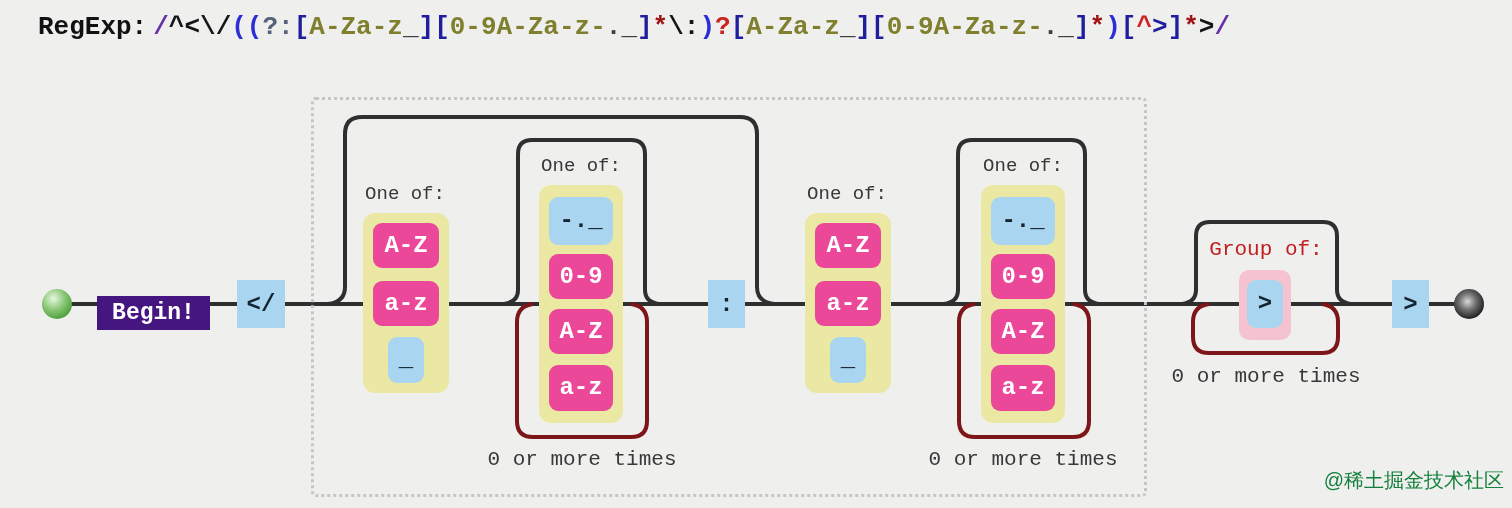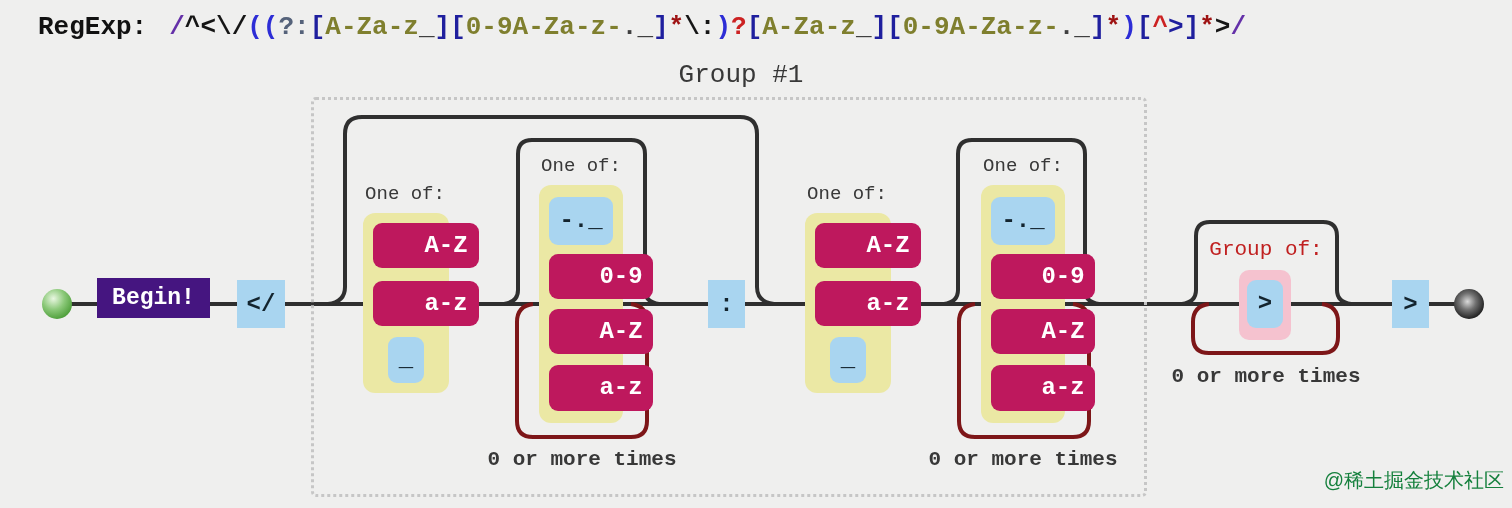--- a/index.html
+++ b/index.html
@@ -2,45 +2,45 @@
 <html><head>
 <meta charset="utf-8">
 <style>
   html,body{margin:0;padding:0;}
   .stage{
     position:relative;width:1512px;height:508px;background:#efefee;overflow:hidden;
     font-family:"Liberation Mono","DejaVu Sans Mono",monospace;
   }
   
   .regex-header{position:absolute;left:38px;top:12px;font-size:26px;font-weight:bold;white-space:nowrap;}
-  .regex-label{color:#111;margin-right:22px;}
+  .regex-label{color:#111;margin-right:6px;}
   .tk{letter-spacing:0;}
   .c-black{color:#151515}
   .c-purple{color:#6430a8}
   .c-blue{color:#2d2dd6}
   .c-slate{color:#55627a}
   .c-navy{color:#1f1f9e}
   .c-olive{color:#7f7f2e}
   .c-gray{color:#3f3f3f}
   .c-darkred{color:#9e1212}
   .c-red{color:#cc2222}
   
   svg.rails{position:absolute;left:0;top:0;}
   
   .t{position:absolute;color:#383838;text-align:center;white-space:nowrap;}
   .group-title{font-size:26px;}
   .oneof{font-size:19px;}
   .noneof{font-size:21px;color:#c02020;}
-  .repeat-label{font-size:21px;font-weight:bold;}
+  .repeat-label{font-size:21px;}
   
   .charclass{position:absolute;border-radius:12px;background:#ebe8a4;}
   .pinkclass{position:absolute;border-radius:10px;background:#f5c2cf;}
   .cbox{position:absolute;border-radius:9px;display:flex;align-items:center;justify-content:center;
         font-size:24px;font-weight:bold;line-height:1;}
-  .teal{background:#be185d;color:#ffffff;padding-left:40px;}
+  .teal{background:#ec4899;color:#ffffff;}
   .bluebox{background:#a9d5f0;color:#13242e;}
   .litbox{position:absolute;display:flex;align-items:center;justify-content:center;
         background:#a9d5f0;color:#13242e;font-size:24px;font-weight:bold;}
   .beginbox{position:absolute;display:flex;align-items:center;justify-content:center;
         background:#451580;color:#fff;font-size:23px;font-weight:bold;}
   .node{position:absolute;border-radius:50%;}
   .start{background:radial-gradient(circle at 38% 32%,#e9f7e1 0%,#8cc97a 40%,#50a03c 75%,#3b7f2c 100%);}
   .end{background:radial-gradient(circle at 45% 42%,#d9d9d9 0%,#707070 35%,#1c1c1c 75%,#000 100%);}
   .dashed-box{position:absolute;border:3px dotted #c6c6c6;border-radius:5px;background:none;}
   .watermark{position:absolute;right:8px;top:467px;font-size:20px;color:#15803d;
@@ -60,24 +60,23 @@
     <path d="M 328 304 Q 345 302 345 287 L 345 134 Q 345 117 362 117 L 740 117 Q 757 117 757 134 L 757 287 Q 757 302 774 304" stroke="#2f2f2f" stroke-width="4" fill="none"></path>
     <path d="M 504 304 Q 518 302 518 290 L 518 154 Q 518 140 532 140 L 631 140 Q 645 140 645 154 L 645 290 Q 645 302 659 304" stroke="#2f2f2f" stroke-width="4" fill="none"></path>
     <path d="M 944 304 Q 958 302 958 290 L 958 154 Q 958 140 972 140 L 1071 140 Q 1085 140 1085 154 L 1085 290 Q 1085 302 1099 304" stroke="#2f2f2f" stroke-width="4" fill="none"></path>
     <path d="M 1182 304 Q 1196 302 1196 290 L 1196 236 Q 1196 222 1210 222 L 1323 222 Q 1337 222 1337 236 L 1337 290 Q 1337 302 1351 304" stroke="#2f2f2f" stroke-width="4" fill="none"></path>
     <path d="M 533 304 Q 517 306 517 322 L 517 421 Q 517 437 533 437 L 631 437 Q 647 437 647 421 L 647 322 Q 647 306 631 304" stroke="#7d1618" stroke-width="4" fill="none"></path>
     <path d="M 975 304 Q 959 306 959 322 L 959 421 Q 959 437 975 437 L 1073 437 Q 1089 437 1089 421 L 1089 322 Q 1089 306 1073 304" stroke="#7d1618" stroke-width="4" fill="none"></path>
     <path d="M 1209 304 Q 1193 306 1193 322 L 1193 337 Q 1193 353 1209 353 L 1322 353 Q 1338 353 1338 337 L 1338 322 Q 1338 306 1322 304" stroke="#7d1618" stroke-width="4" fill="none"></path>
   </svg>
 
   <div class="dashed-box" style="left:311px;top:97px;width:830px;height:394px"></div>
-  <div class="t group-title" style="left:626px;top:60px;width:230px">Group #1</div>
 
   <div class="node start" style="left:42px;top:289px;width:30px;height:30px"></div>
-  <div class="beginbox" style="left:97px;top:278px;width:113px;height:40px">Begin!</div>
+  <div class="beginbox" style="left:97px;top:296px;width:113px;height:34px">Begin!</div>
 
   <div class="litbox" style="left:237px;top:280px;width:48px;height:48px">&lt;/</div>
 
   <div class="t oneof" style="left:355px;top:183px;width:100px">One of:</div>
   <div class="charclass" style="left:363px;top:213px;width:86px;height:180px"></div>
   <div class="cbox teal" style="left:373px;top:223px;width:66px;height:45px">A-Z</div>
   <div class="cbox teal" style="left:373px;top:281px;width:66px;height:45px">a-z</div>
   <div class="cbox bluebox" style="left:388px;top:337px;width:36px;height:46px">_</div>
 
   <div class="t oneof" style="left:531px;top:155px;width:100px">One of:</div>

